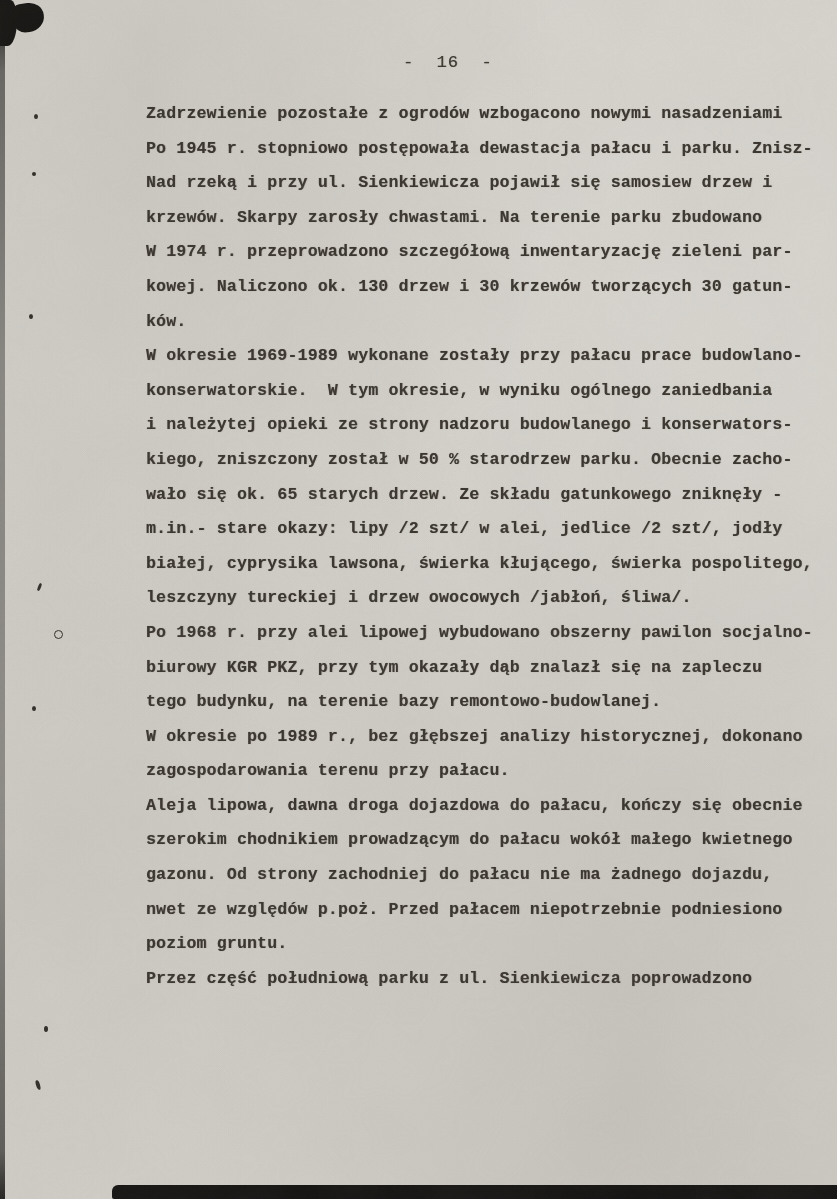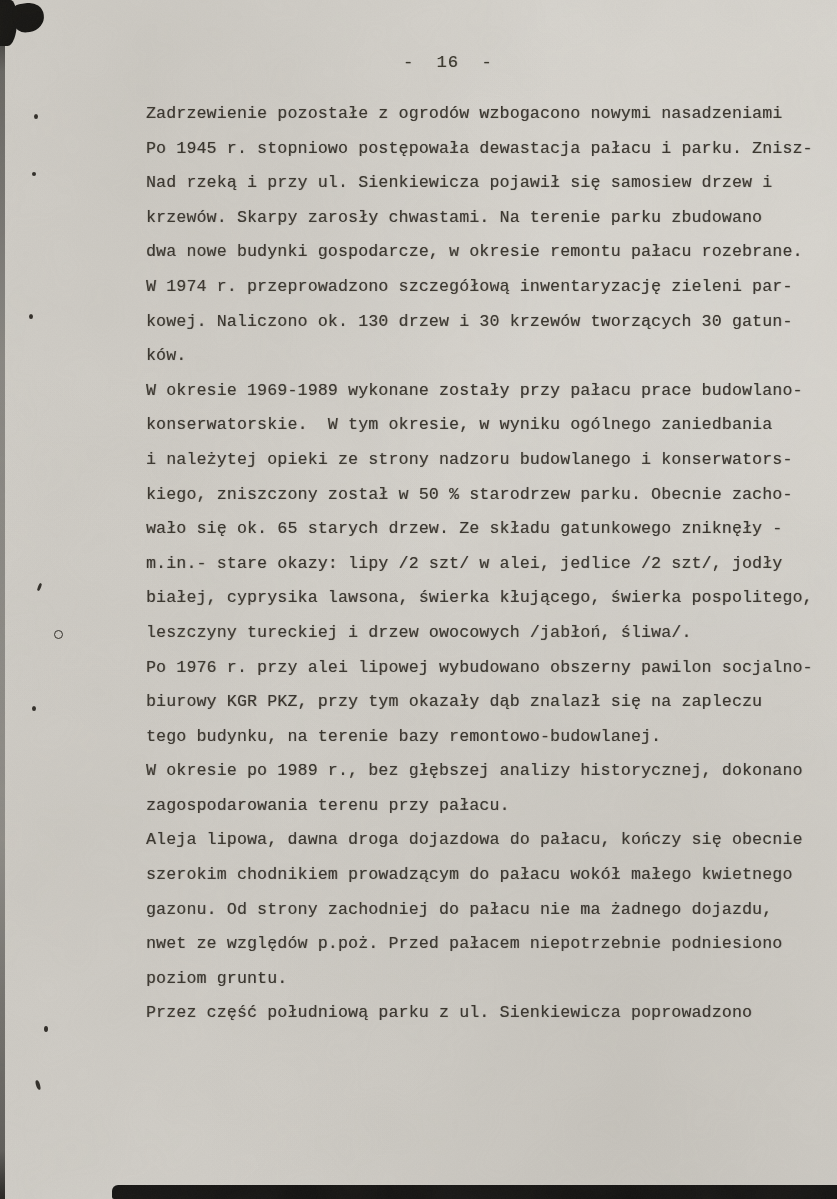--- a/index.html
+++ b/index.html
@@ -34,21 +34,21 @@
     position: absolute;
     left: 146px;
     top: 97px;
     width: 670px;
     font-size: 16.5px;
     line-height: 34.6px;
     color: #37332c;
     letter-spacing: 0.2px;
     text-shadow: 0.4px 0.4px 0.8px rgba(54,50,42,0.55);
   }
-  .line { white-space: pre; height: 34.6px; }
+  .line { white-space: pre; height: 34.6px; font-weight: bold; }
 
   
   .left-strip {
     position: absolute;
     left: 0; top: 0;
     width: 5px; height: 1199px;
     background: linear-gradient(180deg,
       rgba(16,15,13,0.95) 0%,
       rgba(16,15,13,0.55) 6%,
       rgba(16,15,13,0.38) 30%,
@@ -117,33 +117,32 @@
   <div class="speck s7"></div>
   <div class="speck s8"></div>
 
   <div class="page-number">-  16  -</div>
 
   <div class="text-block">
     <div class="line">Zadrzewienie pozostałe z ogrodów wzbogacono nowymi nasadzeniami</div>
     <div class="line">Po 1945 r. stopniowo postępowała dewastacja pałacu i parku. Znisz-</div>
     <div class="line">Nad rzeką i przy ul. Sienkiewicza pojawił się samosiew drzew i</div>
     <div class="line">krzewów. Skarpy zarosły chwastami. Na terenie parku zbudowano</div>
-    <div class="line">dwa nowe budynki gospodarcze, w okresie remontu pałacu rozebrane.</div>
     <div class="line">W 1974 r. przeprowadzono szczegółową inwentaryzację zieleni par-</div>
     <div class="line">kowej. Naliczono ok. 130 drzew i 30 krzewów tworzących 30 gatun-</div>
     <div class="line">ków.</div>
     <div class="line">W okresie 1969-1989 wykonane zostały przy pałacu prace budowlano-</div>
     <div class="line">konserwatorskie.  W tym okresie, w wyniku ogólnego zaniedbania</div>
     <div class="line">i należytej opieki ze strony nadzoru budowlanego i konserwators-</div>
     <div class="line">kiego, zniszczony został w 50 % starodrzew parku. Obecnie zacho-</div>
     <div class="line">wało się ok. 65 starych drzew. Ze składu gatunkowego zniknęły -</div>
     <div class="line">m.in.- stare okazy: lipy /2 szt/ w alei, jedlice /2 szt/, jodły</div>
     <div class="line">białej, cyprysika lawsona, świerka kłującego, świerka pospolitego,</div>
     <div class="line">leszczyny tureckiej i drzew owocowych /jabłoń, śliwa/.</div>
-    <div class="line">Po 1976 r. przy alei lipowej wybudowano obszerny pawilon socjalno-</div>
+    <div class="line">Po 1968 r. przy alei lipowej wybudowano obszerny pawilon socjalno-</div>
     <div class="line">biurowy KGR PKZ, przy tym okazały dąb znalazł się na zapleczu</div>
     <div class="line">tego budynku, na terenie bazy remontowo-budowlanej.</div>
     <div class="line">W okresie po 1989 r., bez głębszej analizy historycznej, dokonano</div>
     <div class="line">zagospodarowania terenu przy pałacu.</div>
     <div class="line">Aleja lipowa, dawna droga dojazdowa do pałacu, kończy się obecnie</div>
     <div class="line">szerokim chodnikiem prowadzącym do pałacu wokół małego kwietnego</div>
     <div class="line">gazonu. Od strony zachodniej do pałacu nie ma żadnego dojazdu,</div>
     <div class="line">nwet ze względów p.poż. Przed pałacem niepotrzebnie podniesiono</div>
     <div class="line">poziom gruntu.</div>
     <div class="line">Przez część południową parku z ul. Sienkiewicza poprowadzono</div>

